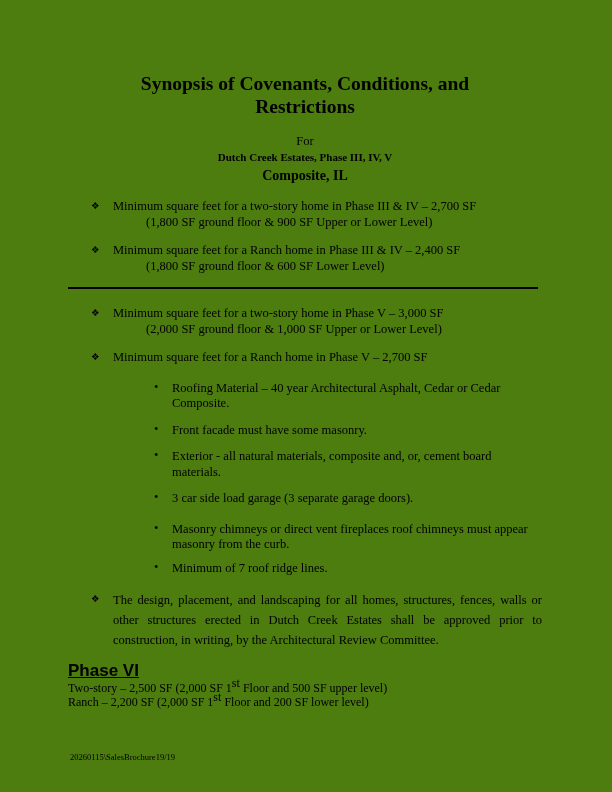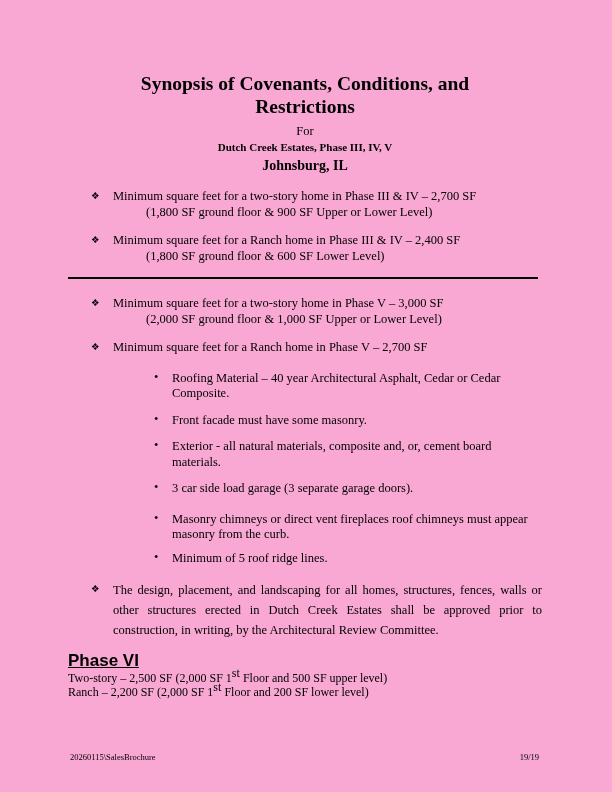--- a/index.html
+++ b/index.html
@@ -1,28 +1,28 @@
 <!DOCTYPE html>
 <html><head>
 <meta charset="utf-8">
 <style>
   html,body{margin:0;padding:0;background:#ffffff;}
   .page{
     position:relative;
     width:612px;height:792px;
-    background:#f9a8d4;color:#000;
+    background:#4d7c0f;color:#000;
     font-family:"Liberation Serif","DejaVu Serif",serif;
     font-size:12.5px;line-height:1.24;
     box-sizing:border-box;
     padding:72px 70px 0 68px;
     overflow:hidden;
   }
   
   .title{font-size:19.5px;font-weight:700;text-align:center;line-height:1.2;}
-  .for-line{text-align:center;font-size:12.5px;margin-top:5px;}
+  .for-line{text-align:center;font-size:12.5px;margin-top:15px;}
   .project-line{text-align:center;font-size:11px;font-weight:700;margin-top:2px;}
   .location-line{text-align:center;font-size:14px;font-weight:700;margin-top:2px;}
   
   .diamond-list{margin-top:15px;}
   .d-item{position:relative;padding-left:45px;margin-bottom:13px;}
   .d-glyph{
     position:absolute;left:23px;top:1px;
     font-family:"DejaVu Sans",sans-serif;font-size:9.5px;
   }
   .d-detail{padding-left:33px;font-family:Liberation Serif, serif;}
@@ -40,36 +40,36 @@
   .phase6-heading{
     margin-top:11px;
     font-family:"Liberation Sans","DejaVu Sans",sans-serif;
     font-weight:700;font-size:17px;line-height:1.15;text-decoration:underline;
   }
   .phase6-line{font-size:12px;line-height:1.2;}
   .phase6-line sup{font-size:12px;vertical-align:super;line-height:0;}
   
   .footer{
     position:absolute;left:70px;right:73px;bottom:31px;
-    display:flex;justify-content:space-between;
+    display:flex;
     font-size:8.5px;line-height:1;
   }
 </style>
 </head>
 <body>
 
 <div class="page">
 
   <div class="title">
     <div>Synopsis of Covenants, Conditions, and</div>
     <div>Restrictions</div>
   </div>
   <div class="for-line">For</div>
   <div class="project-line">Dutch Creek Estates, Phase III, IV, V</div>
-  <div class="location-line">Johnsburg, IL</div>
+  <div class="location-line">Composite, IL</div>
 
   <div class="diamond-list">
     <div class="d-item">
       <span class="d-glyph">❖</span>
       <div class="d-text">Minimum square feet for a two-story home in Phase III &amp; IV – 2,700 SF</div>
       <div class="d-detail">(1,800 SF ground floor &amp; 900 SF Upper or Lower Level)</div>
     </div>
     <div class="d-item">
       <span class="d-glyph">❖</span>
       <div class="d-text">Minimum square feet for a Ranch home in Phase III &amp; IV – 2,400 SF</div>
@@ -107,21 +107,21 @@
     <div class="s-item" style="margin-bottom:15px;">
       <span class="s-glyph">•</span>
       <div class="s-text">3 car side load garage (3 separate garage doors).</div>
     </div>
     <div class="s-item" style="margin-bottom:8px;">
       <span class="s-glyph">•</span>
       <div class="s-text">Masonry chimneys or direct vent fireplaces roof chimneys must appear masonry from the curb.</div>
     </div>
     <div class="s-item" style="margin-bottom:0;">
       <span class="s-glyph">•</span>
-      <div class="s-text">Minimum of 5 roof ridge lines.</div>
+      <div class="s-text">Minimum of 7 roof ridge lines.</div>
     </div>
   </div>
 
   <div class="d-item design">
     <span class="d-glyph">❖</span>
     <div class="design-text">The design, placement, and landscaping for all homes, structures,  fences, walls or other structures erected in Dutch Creek Estates shall be approved prior to construction, in writing, by the Architectural Review Committee.</div>
   </div>
 
   <div class="phase6-heading">Phase VI</div>
   <div class="phase6-line"><span>Two-story – 2,500 SF (2,000 SF 1</span><sup>st</sup><span> Floor and 500 SF upper level)</span></div>

